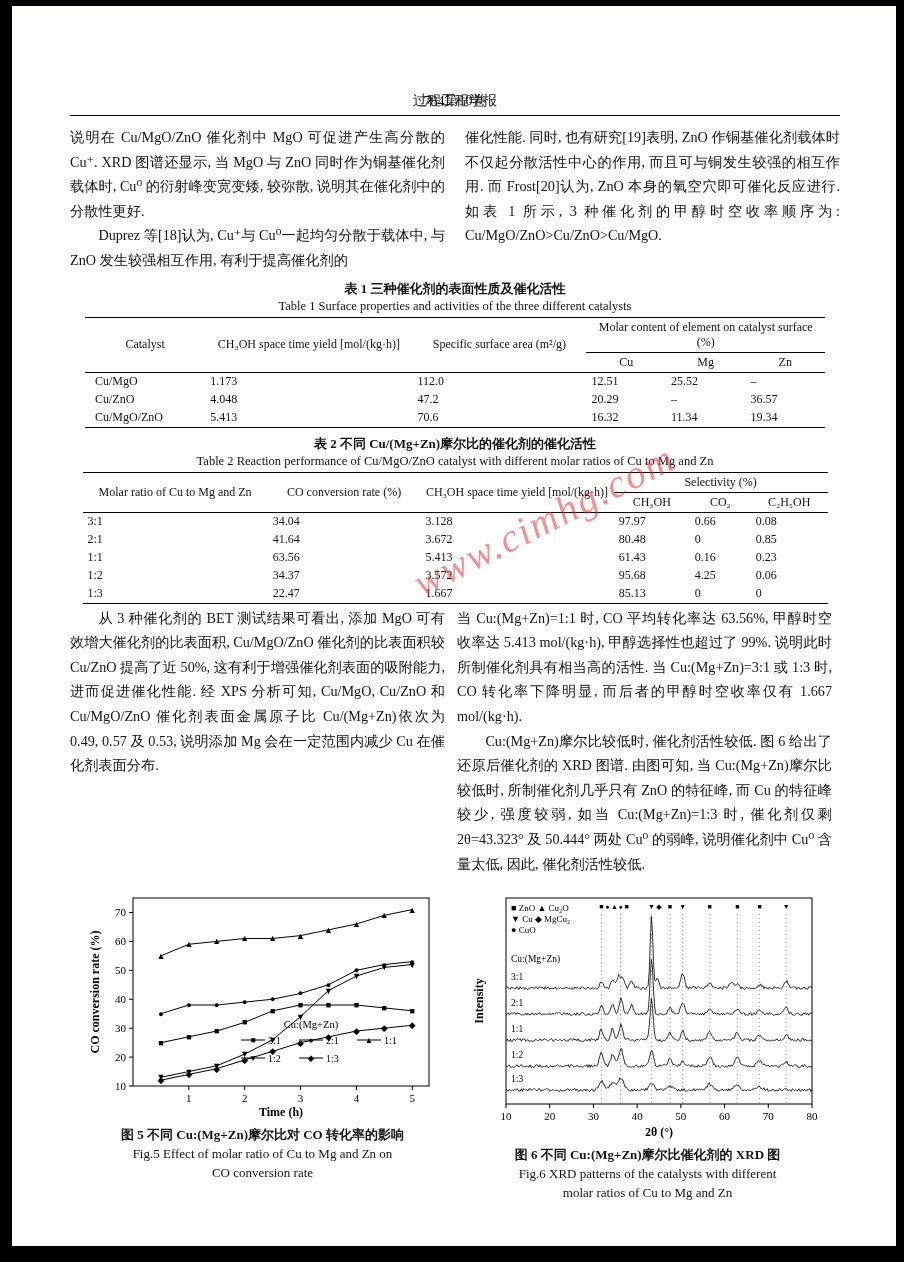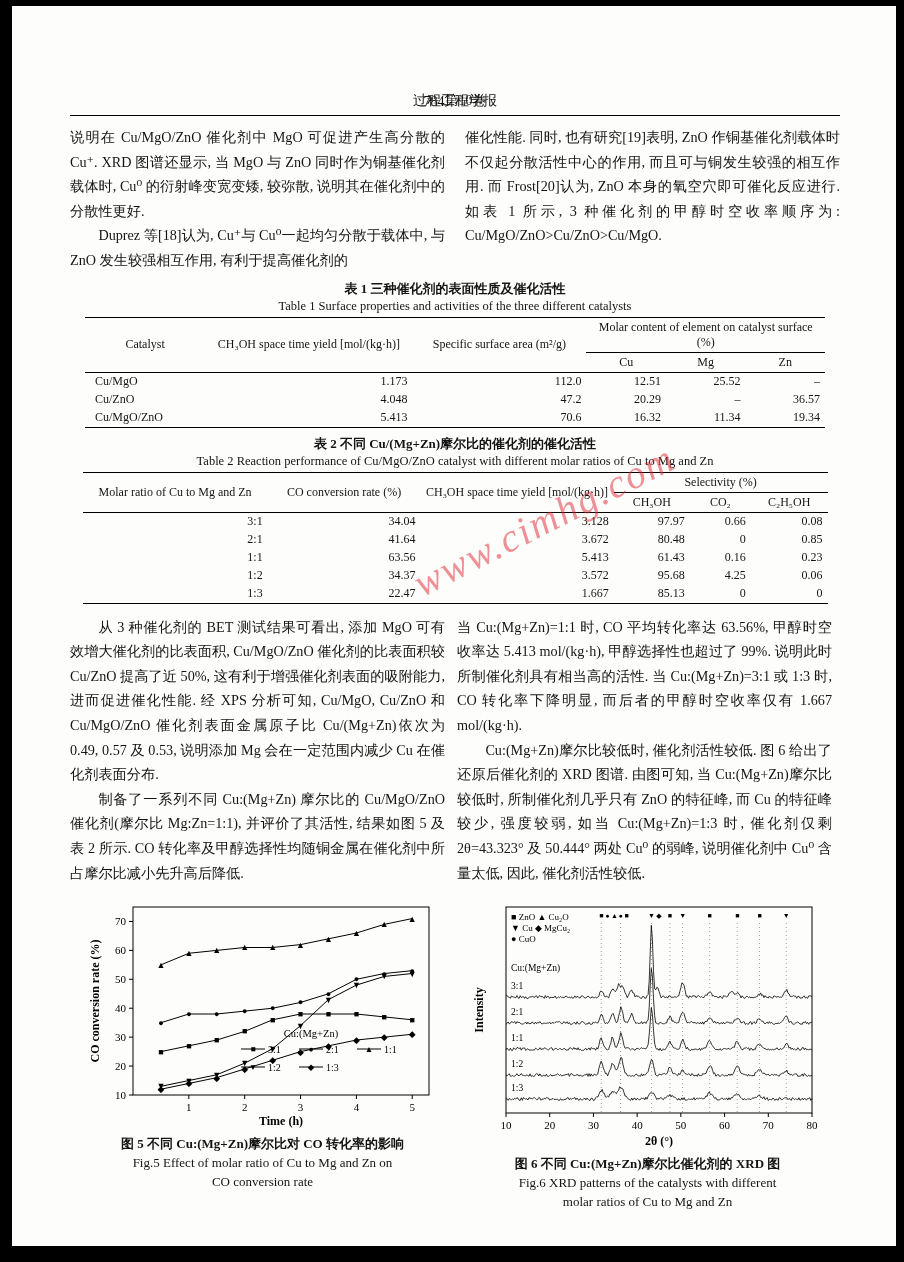--- a/index.html
+++ b/index.html
@@ -18,21 +18,21 @@
   .col p.heading{font-weight:bold;font-family:"Liberation Sans","DejaVu Sans",sans-serif;font-size:13.6px;}
   .tblblock{margin-top:7px;text-align:center;}
   .t-zh{font-size:13px;font-weight:bold;}
   .t-en{font-size:12.5px;margin-top:1px;}
   table{border-collapse:collapse;margin:3px auto 0;font-size:12px;
         border-top:1.5px solid #000;border-bottom:1.5px solid #000;}
   th{font-weight:normal;padding:2px 5px;}
   td{padding:1.5px 5px;}
   th.bb{border-bottom:1px solid #000;}
   #t1 td:first-child{text-align:left;padding-left:10px;}
-  #t1 td,#t2 td{text-align:right;}
+  #t1 td,#t2 td{text-align:left;}
   .figrow{display:flex;margin-top:14px;}
   .figure{width:50%;text-align:center;}
   .figure svg{display:block;margin:0 auto;}
   .cap-zh{font-size:13px;font-weight:bold;margin-top:4px;}
   .cap-en{font-size:13px;line-height:19px;}
   .watermark{position:absolute;left:404px;top:556px;transform:rotate(-27deg);
              transform-origin:left center;font-size:40px;font-style:italic;
              font-family:"Liberation Serif",serif;color:rgba(224,38,52,0.5);
              letter-spacing:2px;white-space:nowrap;pointer-events:none;}
 </style>
@@ -160,24 +160,23 @@
                 <td>22.47</td>
                 <td>1.667</td>
                 <td>85.13</td>
                 <td>0</td>
                 <td>0</td>
               </tr>
             </tbody>
         </table>
       </div>
 
-      <div class="twocol" style="margin-top:11px;gap:12px;">
+      <div class="twocol" style="margin-top:2px;gap:12px;">
         <div class="col">
             <p class="indent">从 3 种催化剂的 BET 测试结果可看出, 添加 MgO 可有效增大催化剂的比表面积, Cu/MgO/ZnO 催化剂的比表面积较 Cu/ZnO 提高了近 50%, 这有利于增强催化剂表面的吸附能力, 进而促进催化性能. 经 XPS 分析可知, Cu/MgO, Cu/ZnO 和 Cu/MgO/ZnO 催化剂表面金属原子比 Cu/(Mg+Zn)依次为 0.49, 0.57 及 0.53, 说明添加 Mg 会在一定范围内减少 Cu 在催化剂表面分布.</p>
-            <p class="indent">制备了一系列不同 Cu:(Mg+Zn) 摩尔比的 Cu/MgO/ZnO 催化剂(摩尔比 Mg:Zn=1:1), 并评价了其活性, 结果如图 5 及表 2 所示. CO 转化率及甲醇选择性均随铜金属在催化剂中所占摩尔比减小先升高后降低.</p>
           </div>
         <div class="col">
             <p class="">当 Cu:(Mg+Zn)=1:1 时, CO 平均转化率达 63.56%, 甲醇时空收率达 5.413 mol/(kg·h), 甲醇选择性也超过了 99%. 说明此时所制催化剂具有相当高的活性. 当 Cu:(Mg+Zn)=3:1 或 1:3 时, CO 转化率下降明显, 而后者的甲醇时空收率仅有 1.667 mol/(kg·h).</p>
             <p class="indent">Cu:(Mg+Zn)摩尔比较低时, 催化剂活性较低. 图 6 给出了还原后催化剂的 XRD 图谱. 由图可知, 当 Cu:(Mg+Zn)摩尔比较低时, 所制催化剂几乎只有 ZnO 的特征峰, 而 Cu 的特征峰较少, 强度较弱, 如当 Cu:(Mg+Zn)=1:3 时, 催化剂仅剩 2θ=43.323° 及 50.444° 两处 Cu⁰ 的弱峰, 说明催化剂中 Cu⁰ 含量太低, 因此, 催化剂活性较低.</p>
           </div>
       </div>
 
       <div class="figrow">
         <div class="figure">
           <svg id="fig5-svg" width="352" height="232">

